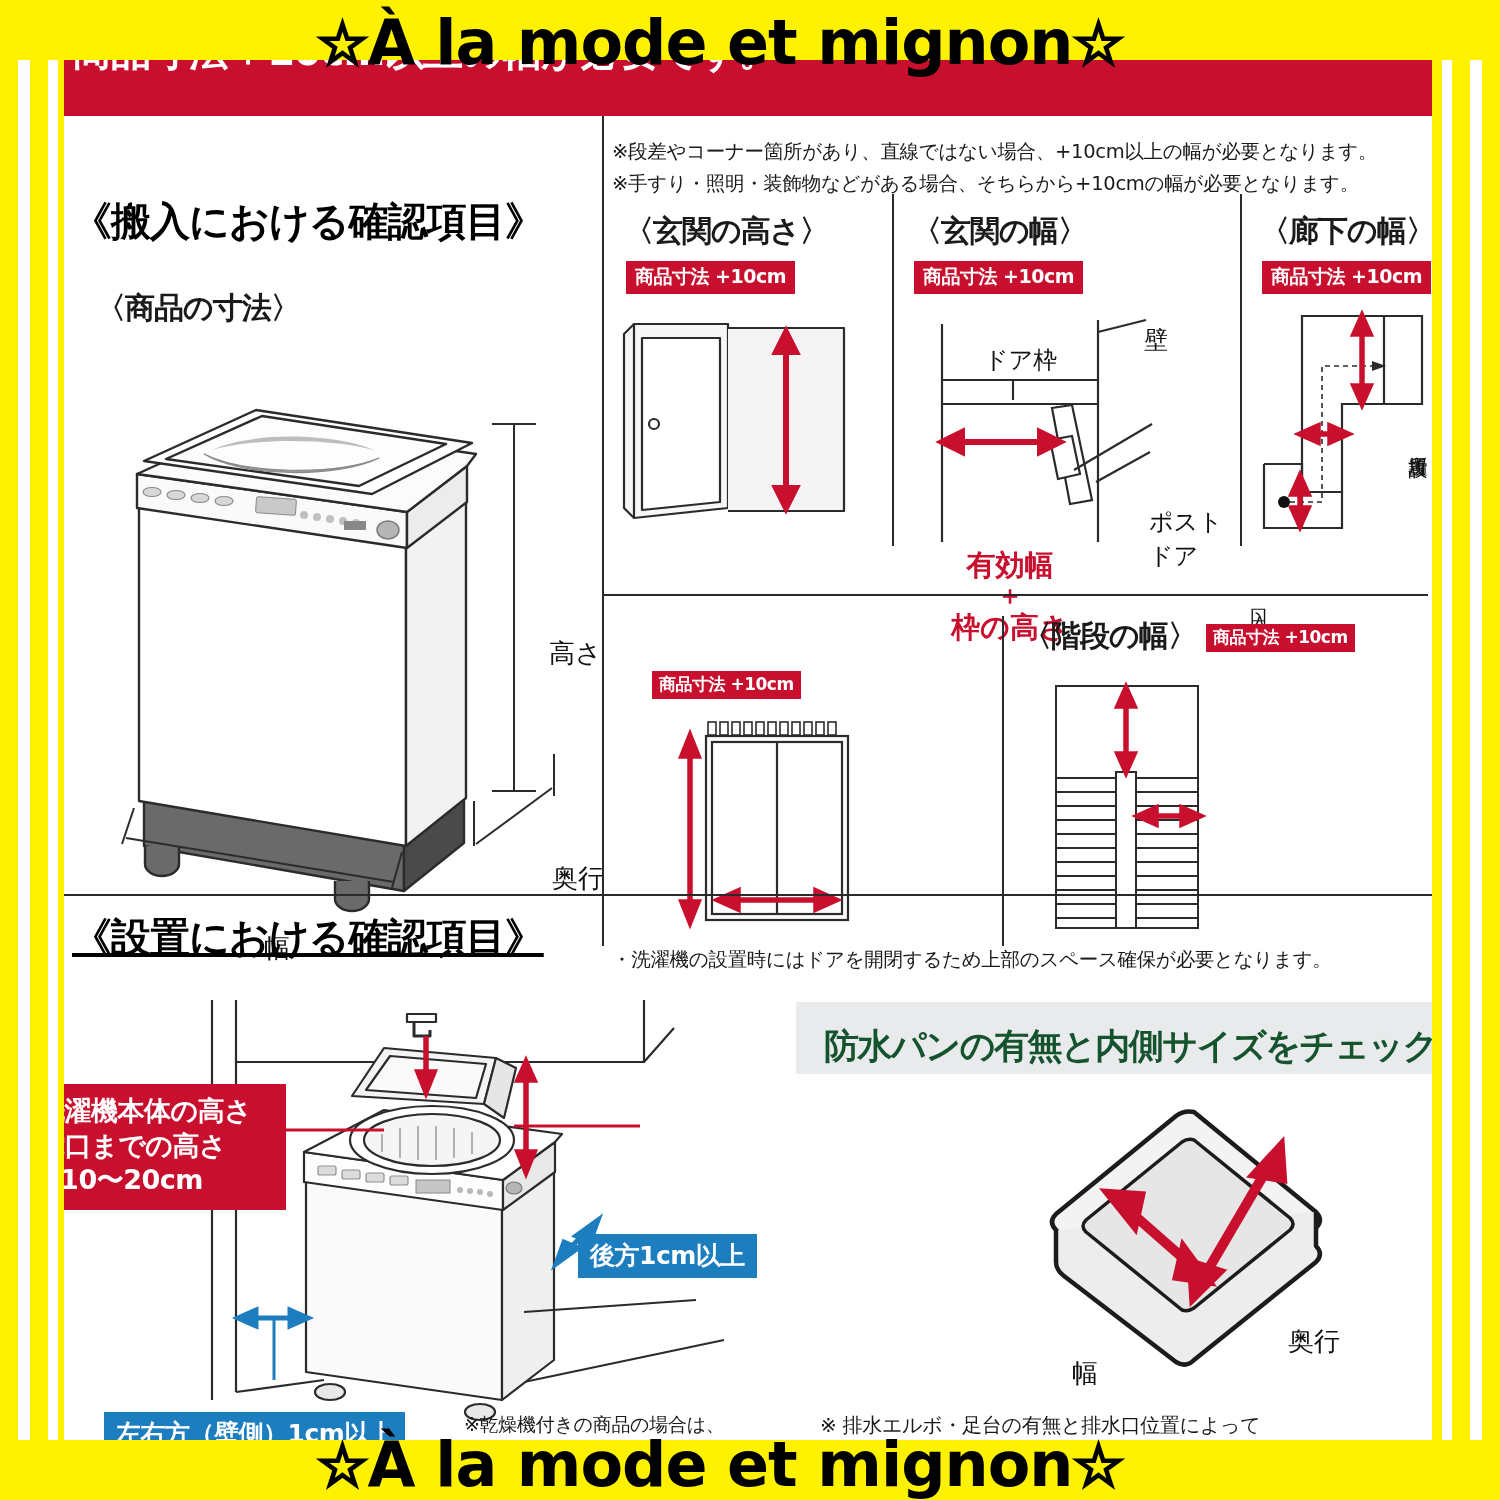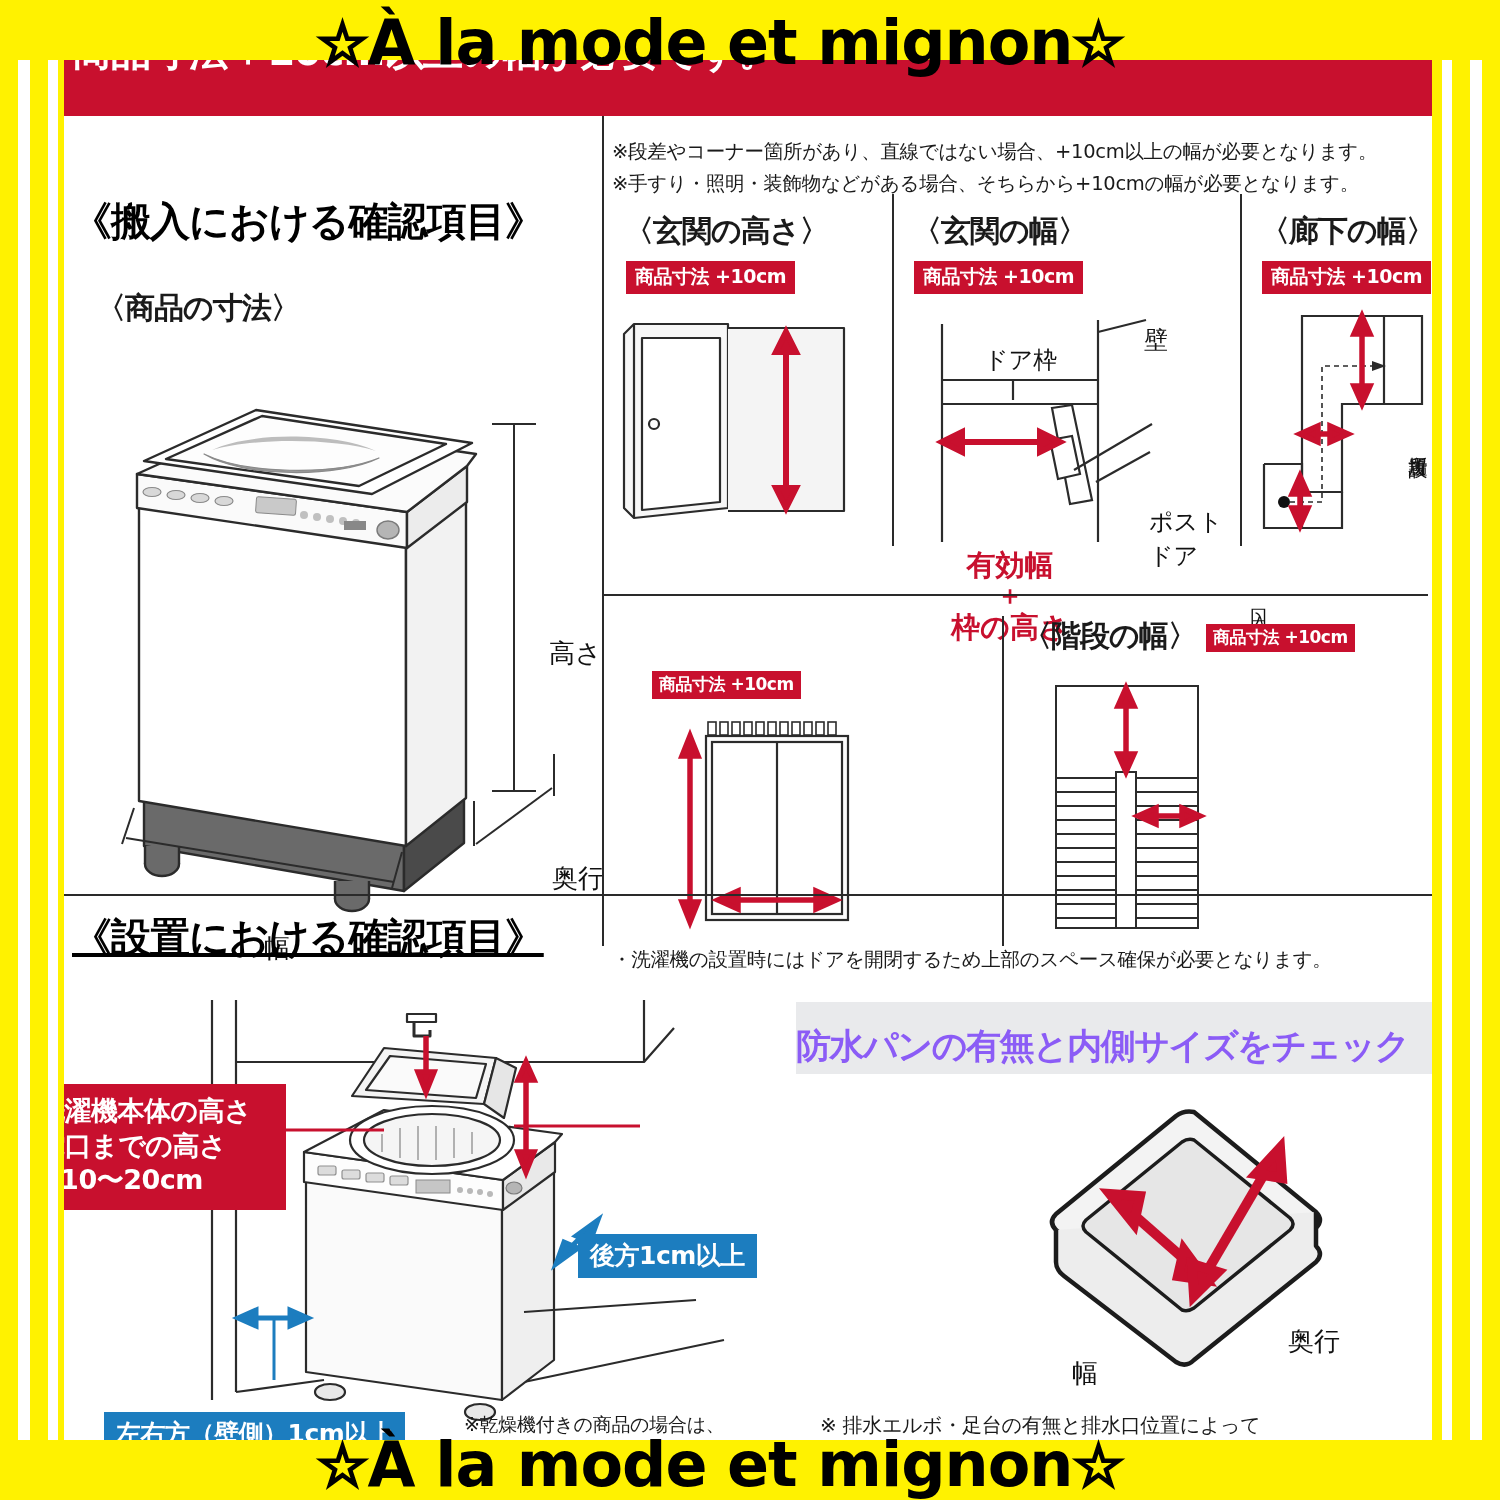--- a/index.html
+++ b/index.html
@@ -87,22 +87,22 @@
     font-weight:bold; letter-spacing:-0.5px;
     padding:10px 14px 12px 16px;
     line-height:1.28; font-size:27px;
   }
 
   .gray-band {
     position:absolute; background:#E9EAEC;
     display:flex; align-items:center;
   }
   .gray-band span {
-    font-size:35px; font-weight:bold; color:#8b5cf6;
-    white-space:nowrap; letter-spacing:-1.5px;margin-top:17px;
+    font-size:35px; font-weight:bold; color:#14532d;
+    white-space:nowrap; padding-left:28px; letter-spacing:-1.5px;margin-top:17px;
   }
 
   .foot-note { position:absolute; font-size:20px; color:#1a1a1a; white-space:nowrap; letter-spacing:-0.3px;margin-left:8px; }
   .foot-note-sm { position:absolute; font-size:19px; color:#1a1a1a; white-space:nowrap; letter-spacing:-0.3px; }
 
   svg { display:block; }
   .sv { position:absolute; }
 
   
   .wm {

